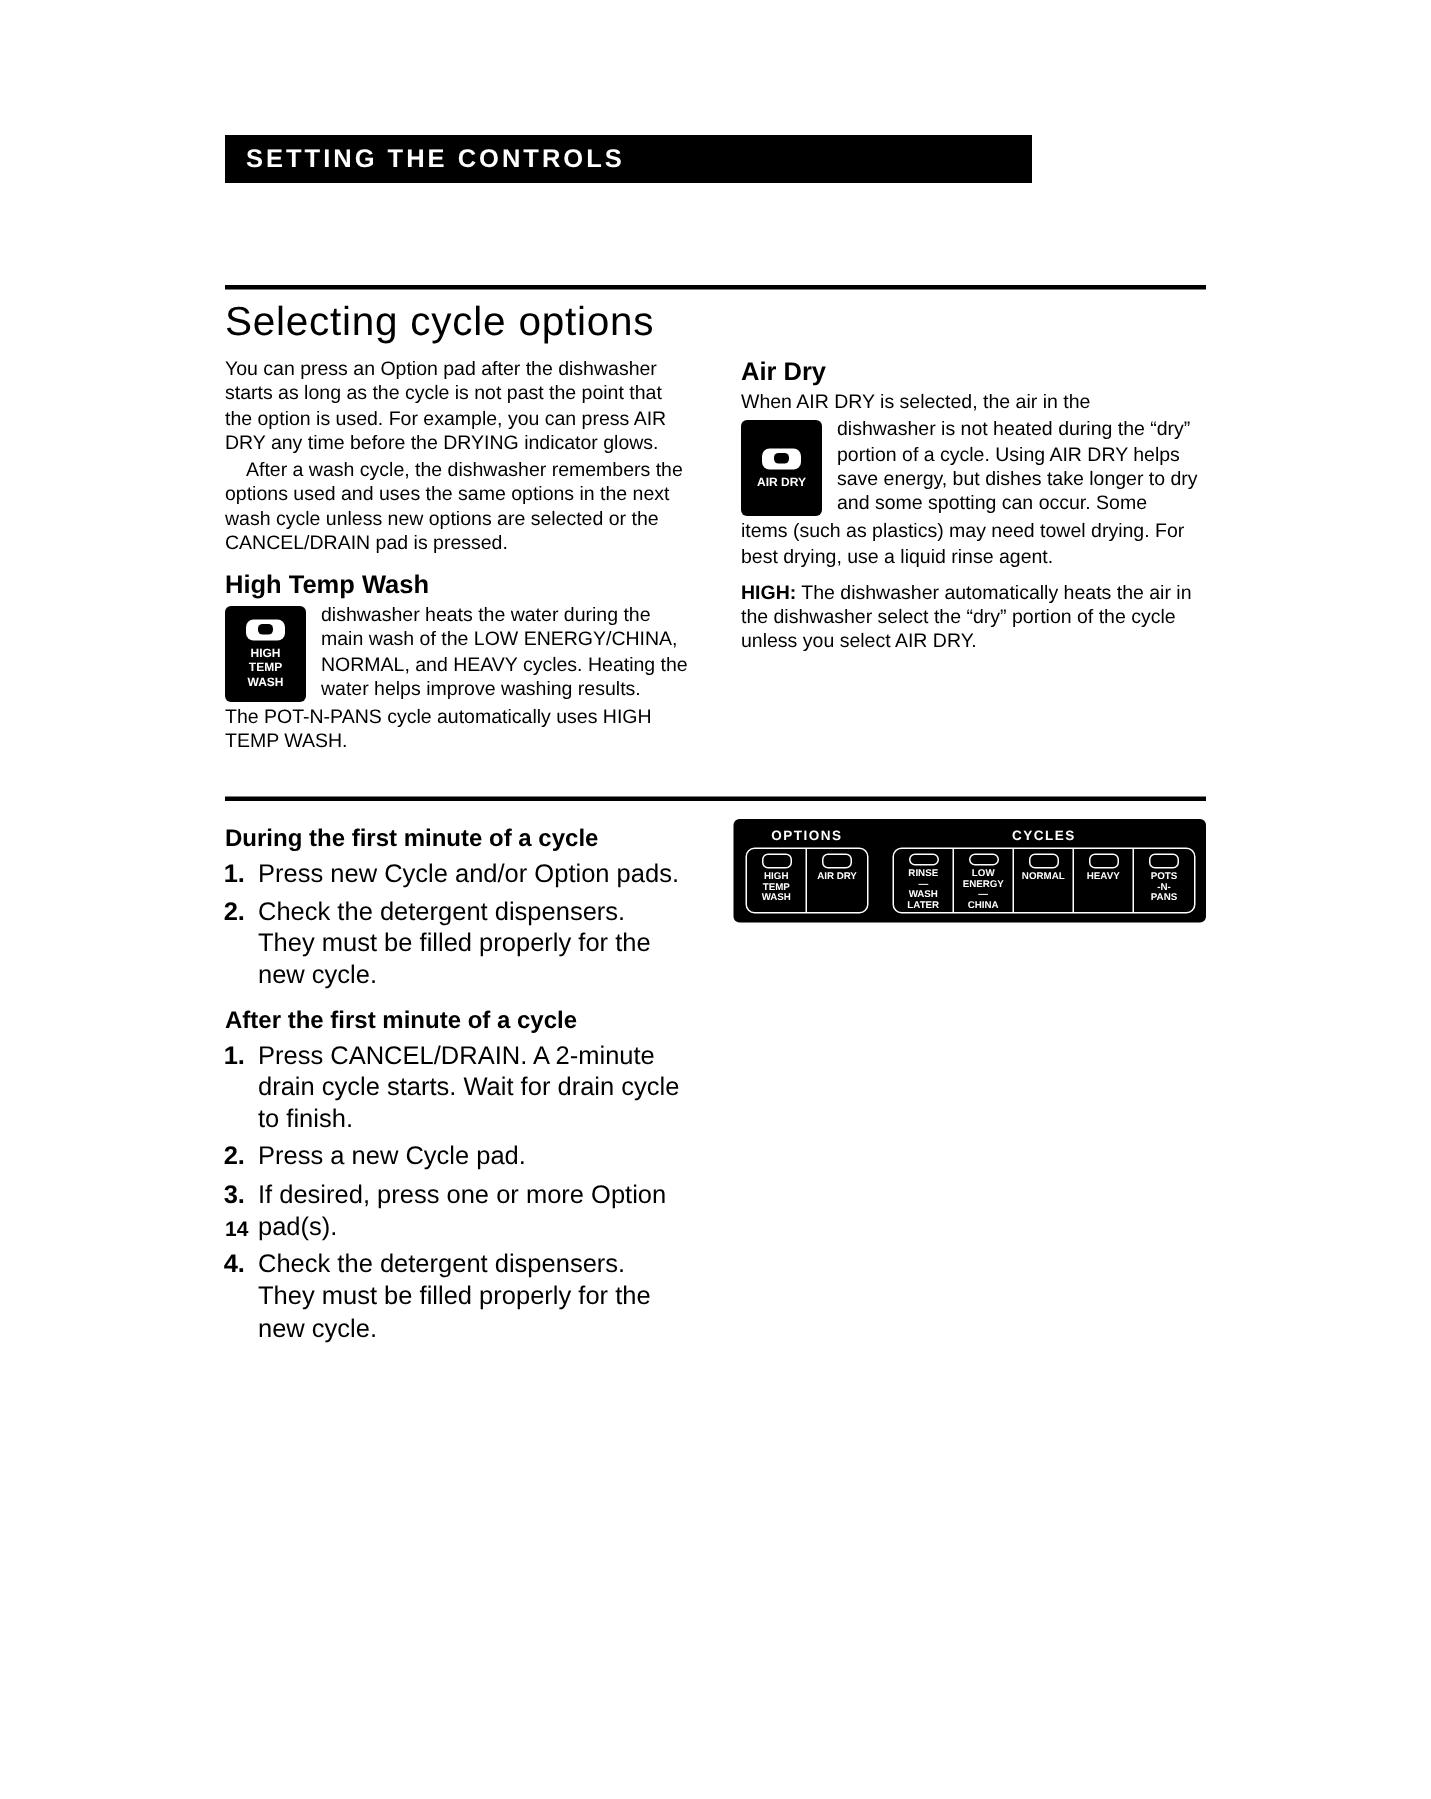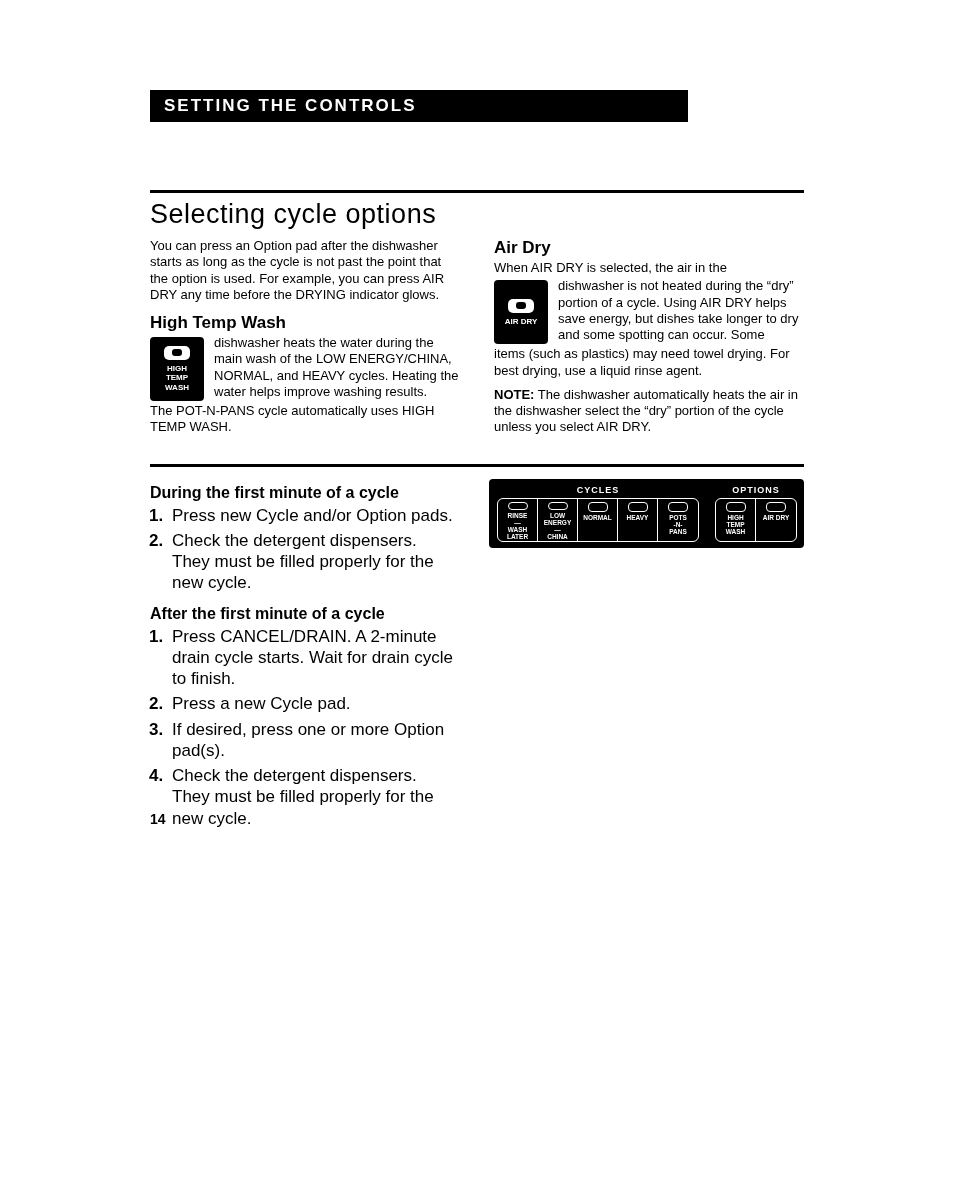--- a/index.html
+++ b/index.html
@@ -187,20 +187,21 @@
 <div class="page">
 
   <div class="header-bar">SETTING THE CONTROLS</div>
 
   <div class="rule"></div>
   <h1>Selecting cycle options</h1>
 
   <div class="cols">
     <div class="col">
       <p>You can press an Option pad after the dishwasher starts as long as the cycle is not past the point that the option is used. For example, you can press AIR DRY any time before the DRYING indicator glows.</p>
+      <p class="indent">After a wash cycle, the dishwasher remembers the options used and uses the same options in the next wash cycle unless new options are selected or the CANCEL/DRAIN pad is pressed.</p>
 
       <h2>High Temp Wash</h2>
       <div class="clearfix">
         <div class="pad">
           <div class="led"></div>
           <div class="lbl">HIGH
 TEMP
 WASH</div>
         </div>
         <p>dishwasher heats the water during the main wash of the LOW ENERGY/CHINA, NORMAL, and HEAVY cycles. Heating the water helps improve washing results.</p>
@@ -214,21 +215,21 @@
       <div class="clearfix">
         <div class="pad">
           <div class="led"></div>
           <div class="lbl">AIR DRY</div>
         </div>
         <p>dishwasher is not heated during the “dry” portion of a cycle. Using AIR DRY helps save energy, but dishes take longer to dry and some spotting can occur. Some</p>
       </div>
       <p>items (such as plastics) may need towel drying. For best drying, use a liquid rinse agent.</p>
 
       <p class="note" style="margin-top:8px">
-        <b>NOTE:</b><span> The dishwasher automatically heats the air in the dishwasher select the “dry” portion of the cycle unless you select AIR DRY.</span>
+        <b>HIGH:</b><span> The dishwasher automatically heats the air in the dishwasher select the “dry” portion of the cycle unless you select AIR DRY.</span>
       </p>
     </div>
   </div>
 
   <div class="section-gap"></div>
 
   <div class="rule"></div>
 
   <div class="cols">
     <div class="col">
@@ -244,20 +245,35 @@
         <li>Press a new Cycle pad.</li>
         <li>If desired, press one or more Option pad(s).</li>
         <li>Check the detergent dispensers. They must be filled properly for the new cycle.</li>
       </ol>
     </div>
 
     <div class="col">
       <div class="panel-wrap">
         <div class="panel">
           <div class="panel-group">
+            <div class="head">OPTIONS</div>
+            <div class="row">
+              <div class="btn">
+                  <div class="ind"></div>
+                  <div class="blabel">HIGH
+TEMP
+WASH</div>
+                </div>
+              <div class="btn">
+                  <div class="ind"></div>
+                  <div class="blabel">AIR DRY</div>
+                </div>
+            </div>
+          </div>
+          <div class="panel-group">
             <div class="head">CYCLES</div>
             <div class="row">
               <div class="btn">
                   <div class="ind"></div>
                   <div class="blabel">RINSE
 —
 WASH
 LATER</div>
                 </div>
               <div class="btn">
@@ -273,35 +289,20 @@
                 </div>
               <div class="btn">
                   <div class="ind"></div>
                   <div class="blabel">HEAVY</div>
                 </div>
               <div class="btn">
                   <div class="ind"></div>
                   <div class="blabel">POTS
 -N-
 PANS</div>
-                </div>
-            </div>
-          </div>
-          <div class="panel-group">
-            <div class="head">OPTIONS</div>
-            <div class="row">
-              <div class="btn">
-                  <div class="ind"></div>
-                  <div class="blabel">HIGH
-TEMP
-WASH</div>
-                </div>
-              <div class="btn">
-                  <div class="ind"></div>
-                  <div class="blabel">AIR DRY</div>
                 </div>
             </div>
           </div>
         </div>
       </div>
     </div>
   </div>
 
   <div class="page-num">14</div>
 </div>

